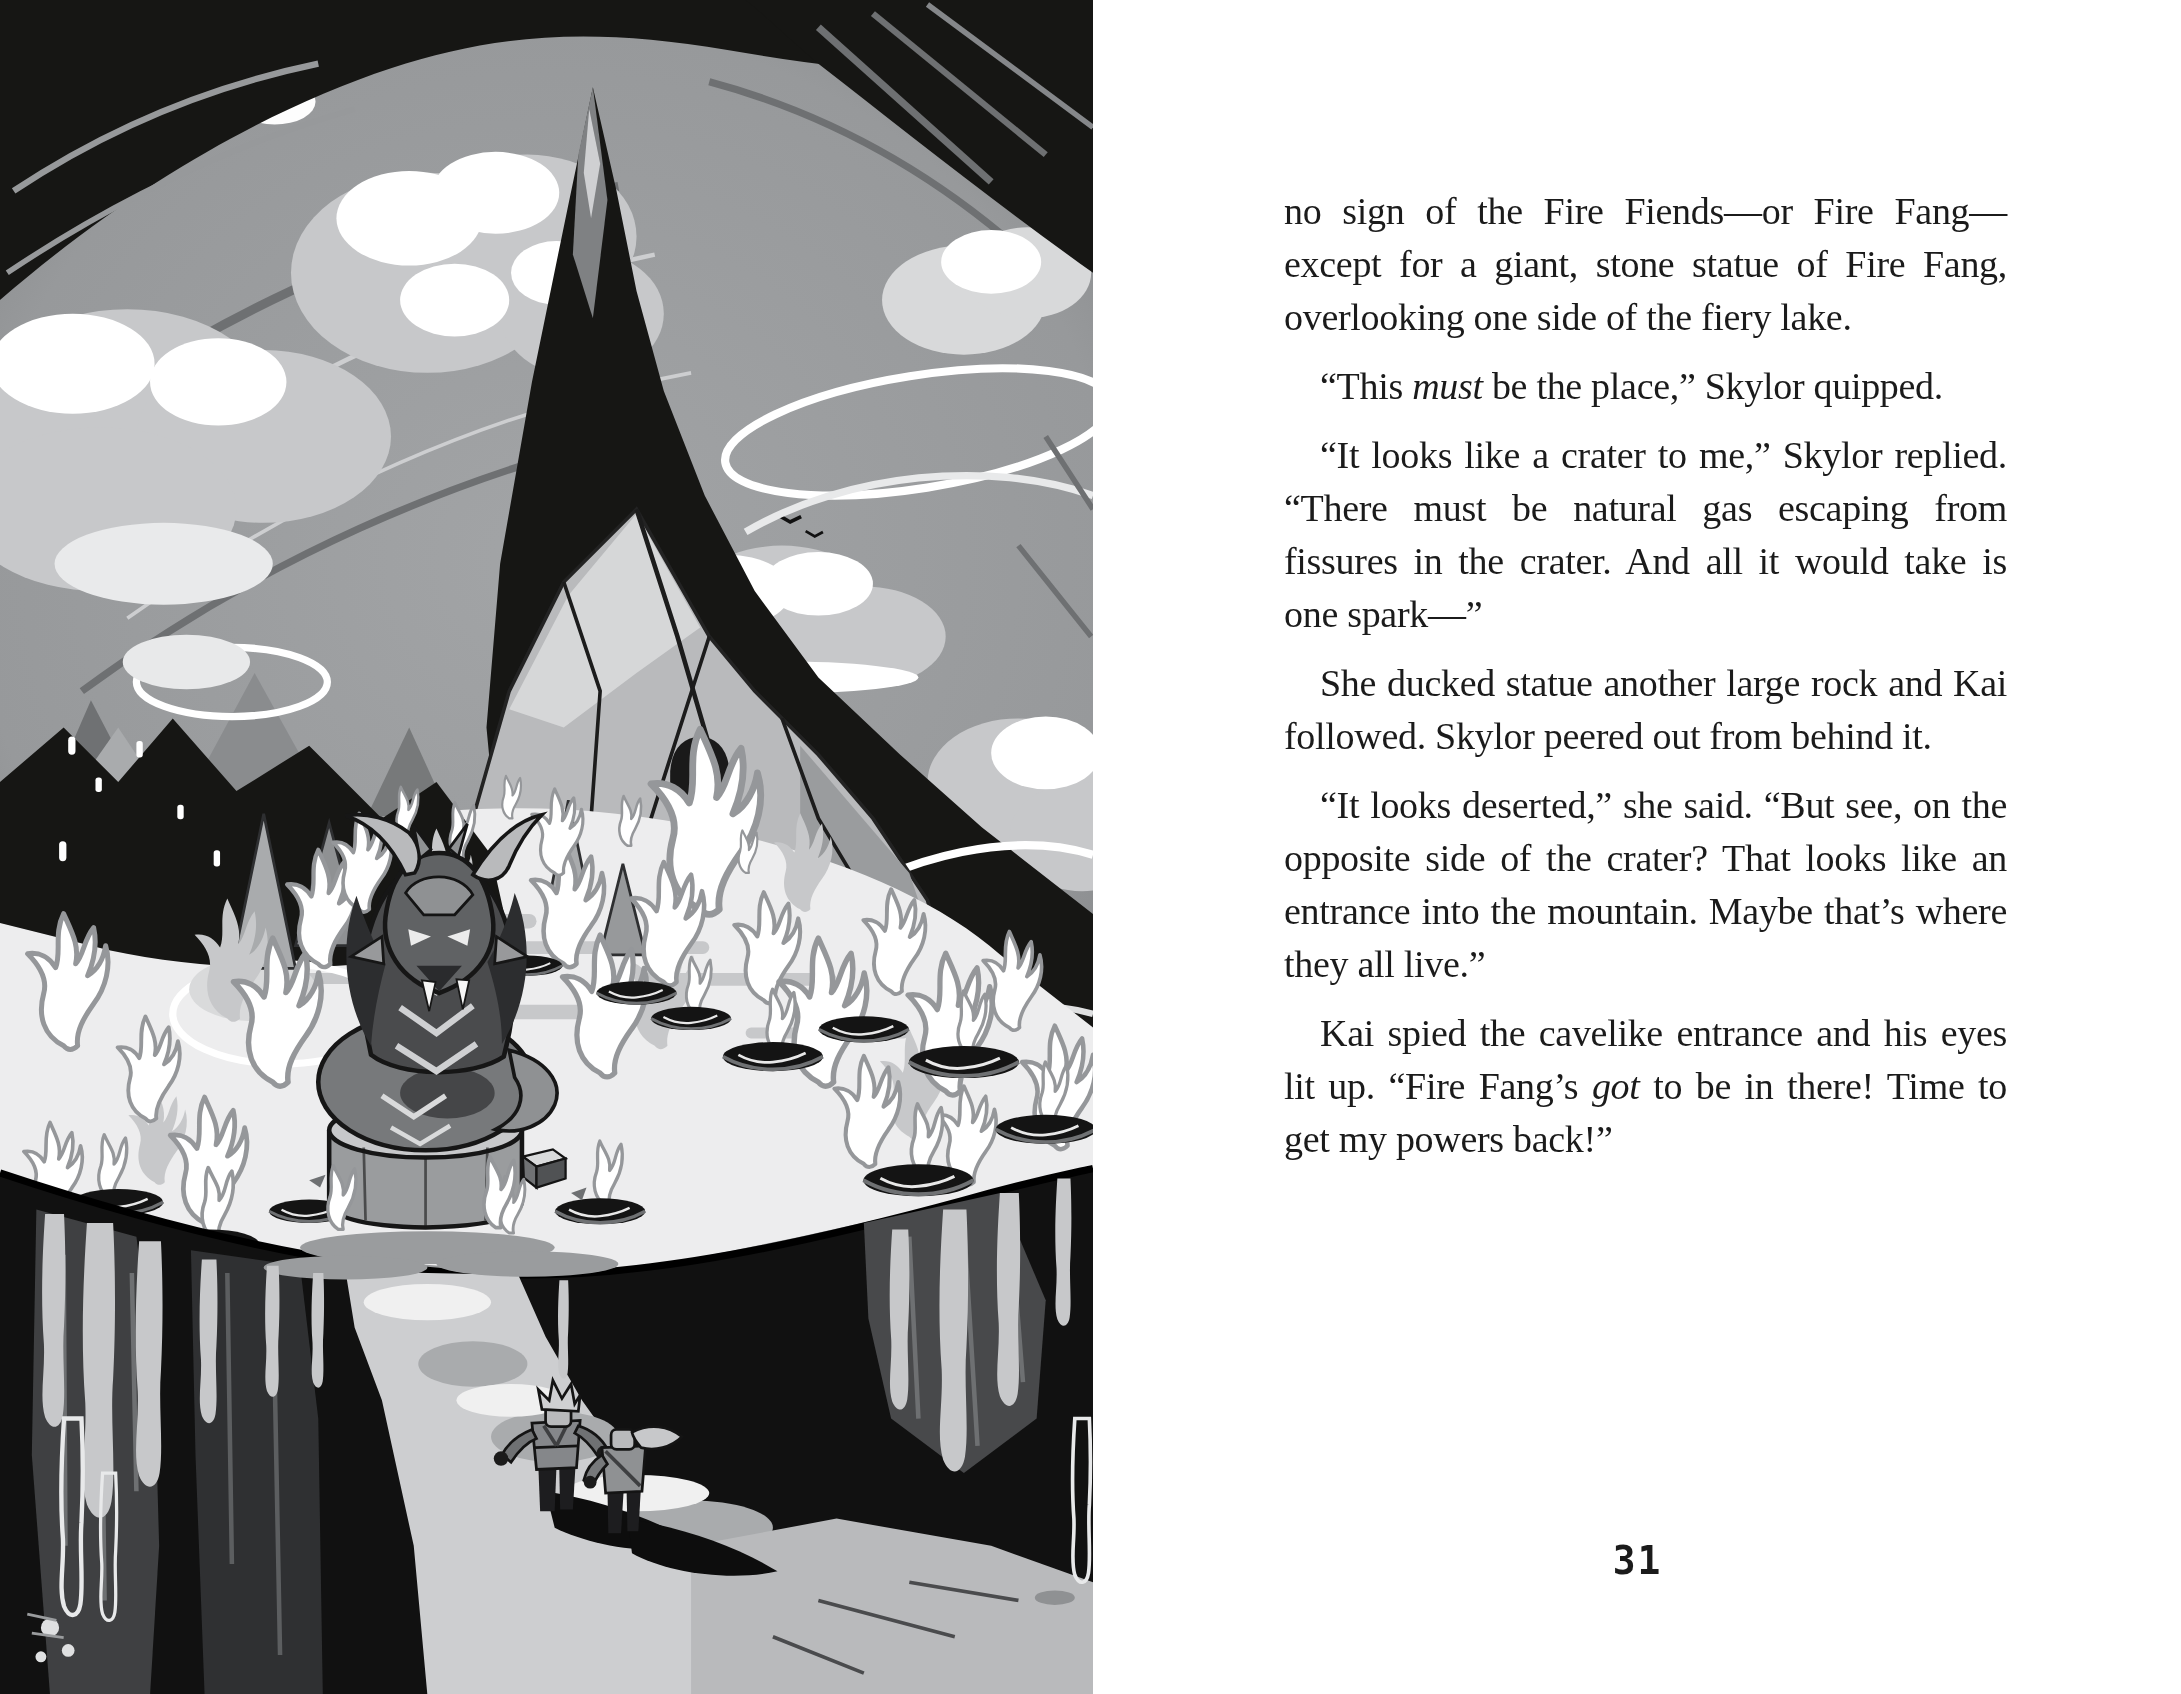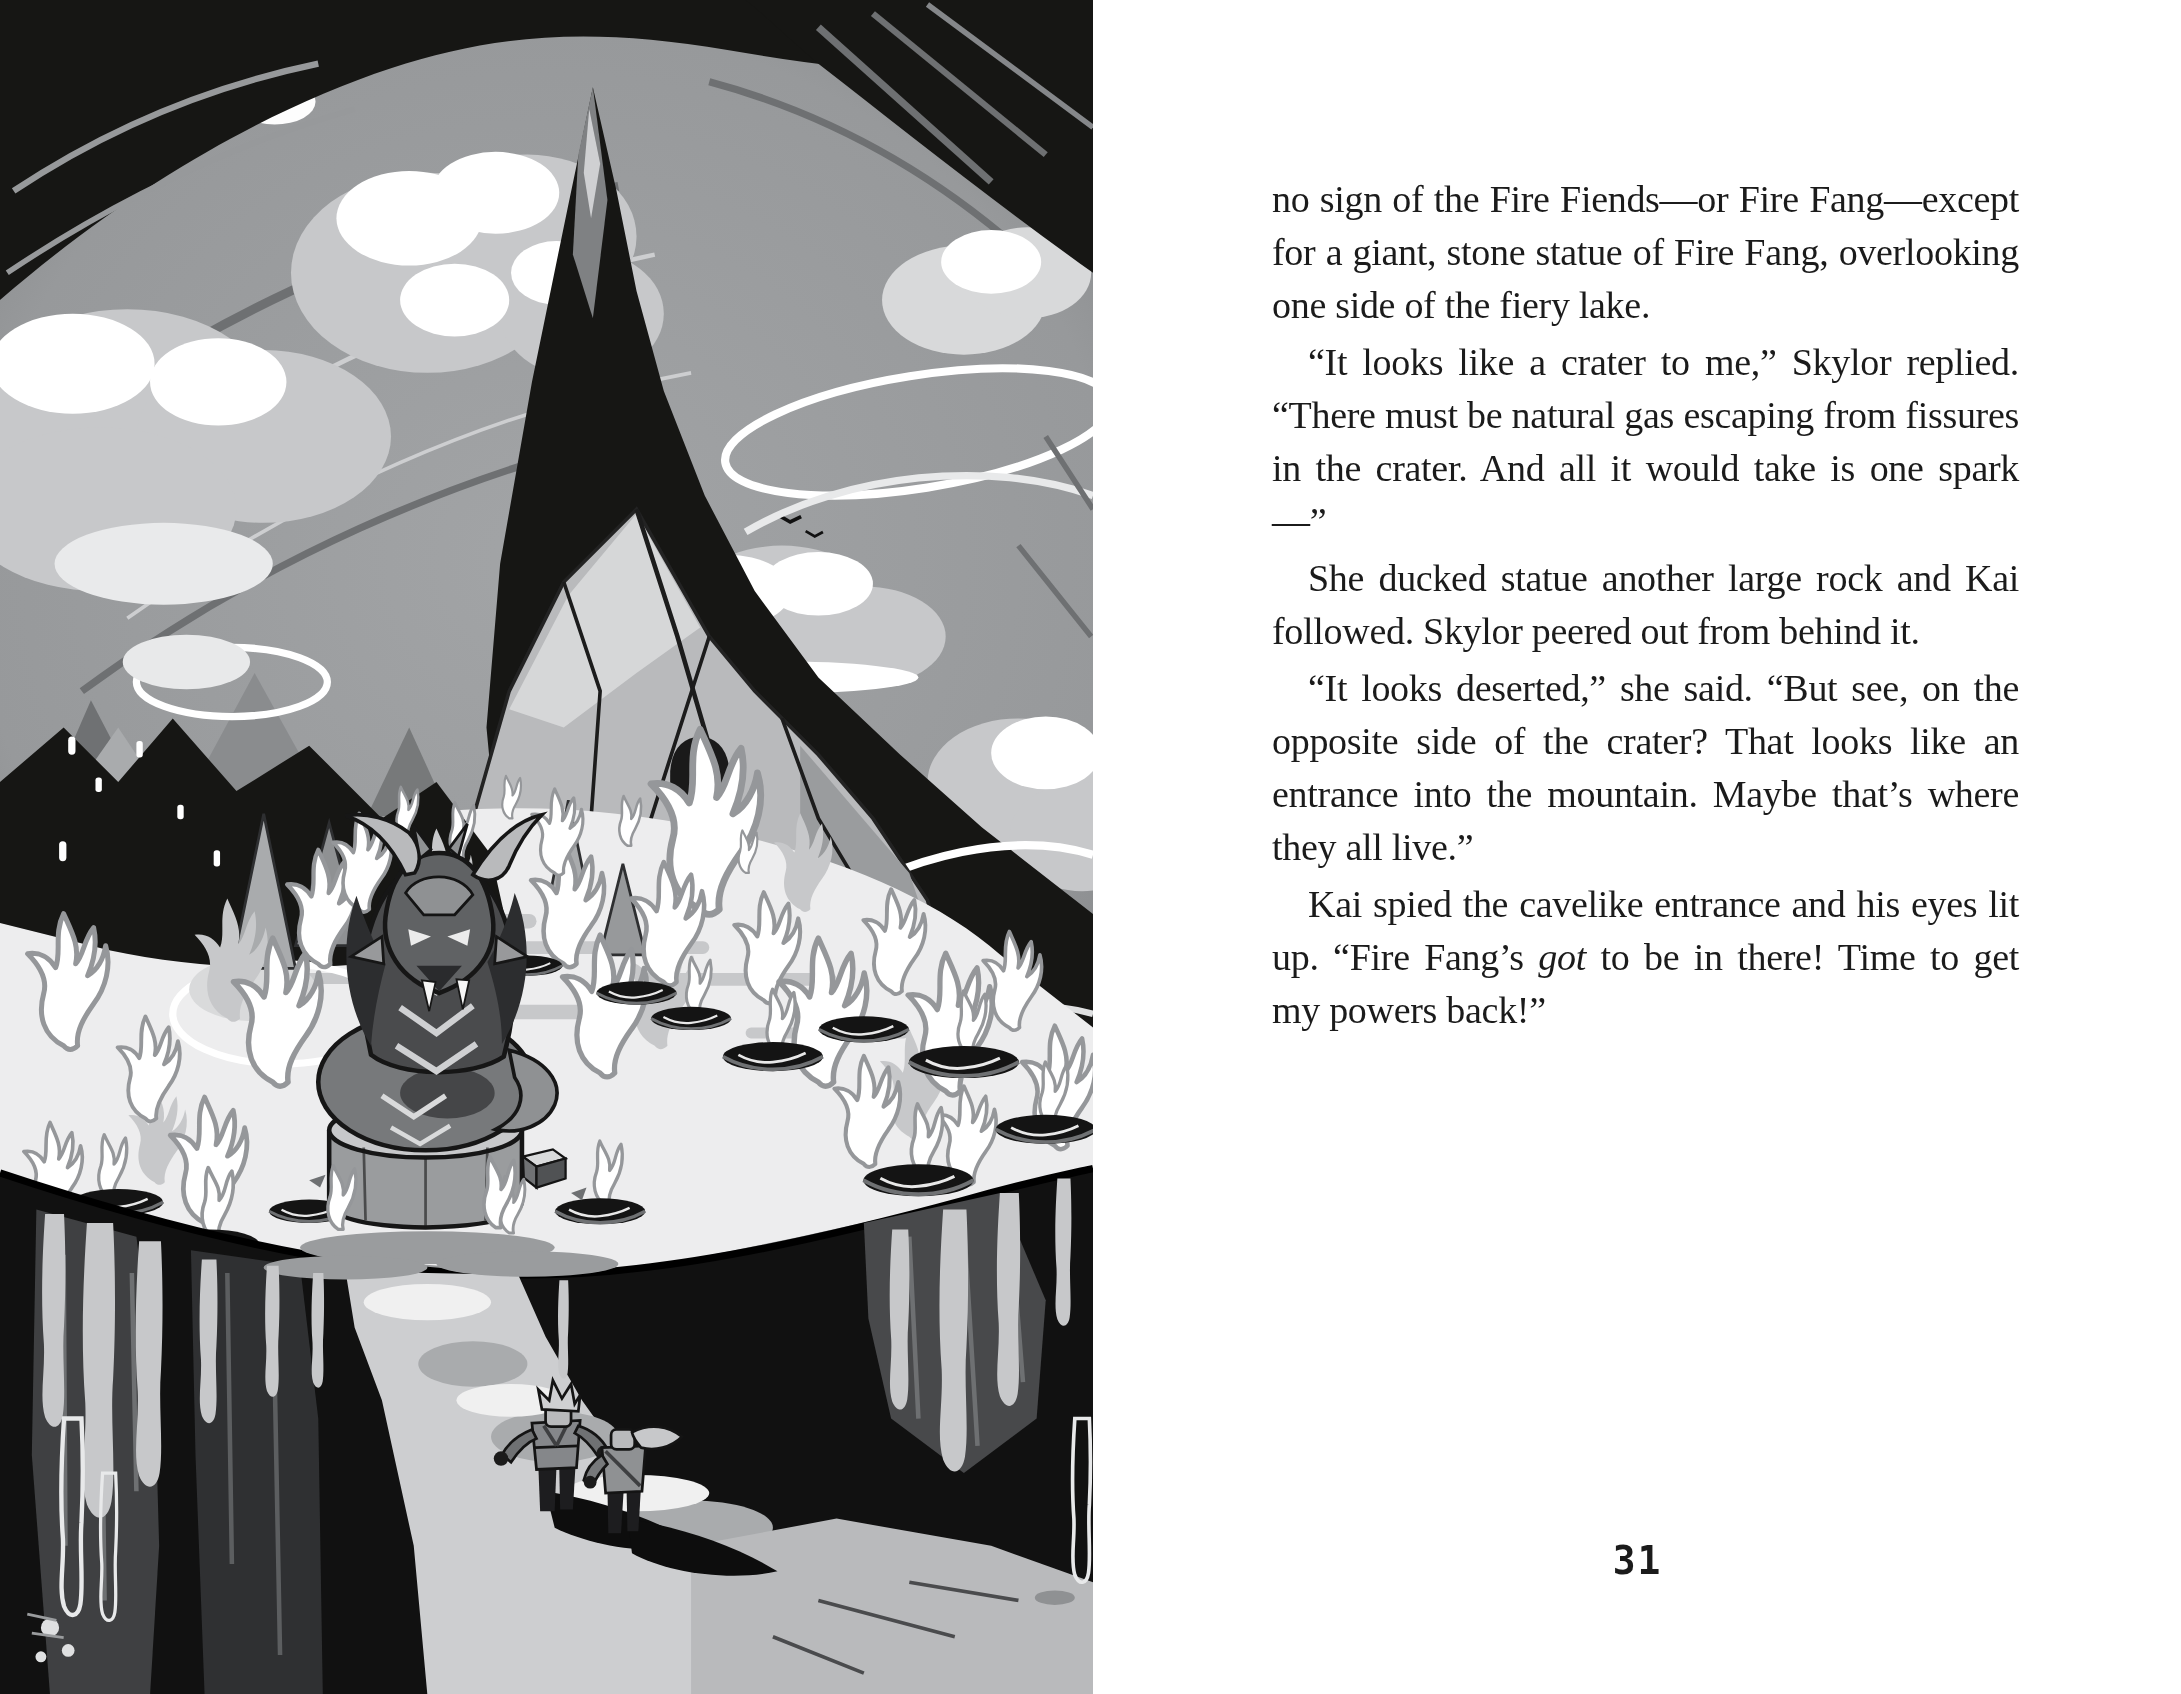--- a/index.html
+++ b/index.html
@@ -16,21 +16,21 @@
   .illustration-page svg{display:block;width:100%;height:100%;}
   .text-page{
     position:absolute;left:1093px;top:0;width:1089px;height:1695px;
     background:var(--paper);
   }
   .text-block{
     position:absolute;left:175px;top:169px;width:755px;
     font-size:38px;line-height:53px;color:var(--text);
     text-align:justify;letter-spacing:-0.3px;
   }
-  .text-block p{margin:4px;font-family:Liberation Serif, serif;}
+  .text-block p{margin:16px;font-family:Liberation Serif, serif;}
   .text-block p.indent{text-indent:36px;}
   .text-block em{font-style:italic;}
   .folio{
     position:absolute;left:0;top:1538px;width:1089px;text-align:center;
     font-family:"DejaVu Sans Mono","Liberation Mono",monospace;
     font-weight:bold;font-size:38px;letter-spacing:1.8px;color:var(--text);
     transform:scaleY(1.05);
   }
 </style>
 </head>
@@ -368,20 +368,21 @@
         <circle cx="75" cy="1815" r="7" fill="#dfe0e1"></circle>
         <circle cx="45" cy="1822" r="6" fill="#dfe0e1"></circle>
         <path d="M30,1775 L62,1782 M35,1796 L70,1801" stroke="#9a9c9e" stroke-width="3" fill="none"></path>
       </g>
     </svg>
   </figure>
 
   <div class="text-page">
     <main class="text-block">
         <p>no sign of the Fire Fiends—or Fire Fang—except for a giant, stone statue of Fire Fang, overlooking one side of the fiery lake.</p>
+        <p class="indent">“This <em>must</em> be the place,” Skylor quipped.</p>
         <p class="indent">“It looks like a crater to me,” Skylor replied. “There must be natural gas escaping from fissures in the crater. And all it would take is one spark—”</p>
         <p class="indent">She ducked statue another large rock and Kai followed. Skylor peered out from behind it.</p>
         <p class="indent">“It looks deserted,” she said. “But see, on the opposite side of the crater? That looks like an entrance into the mountain. Maybe that’s where they all live.”</p>
         <p class="indent">Kai spied the cavelike entrance and his eyes lit up. “Fire Fang’s <em>got</em> to be in there! Time to get my powers back!”</p>
       </main>
     <div class="folio">31</div>
   </div>
 
 </div>
 

